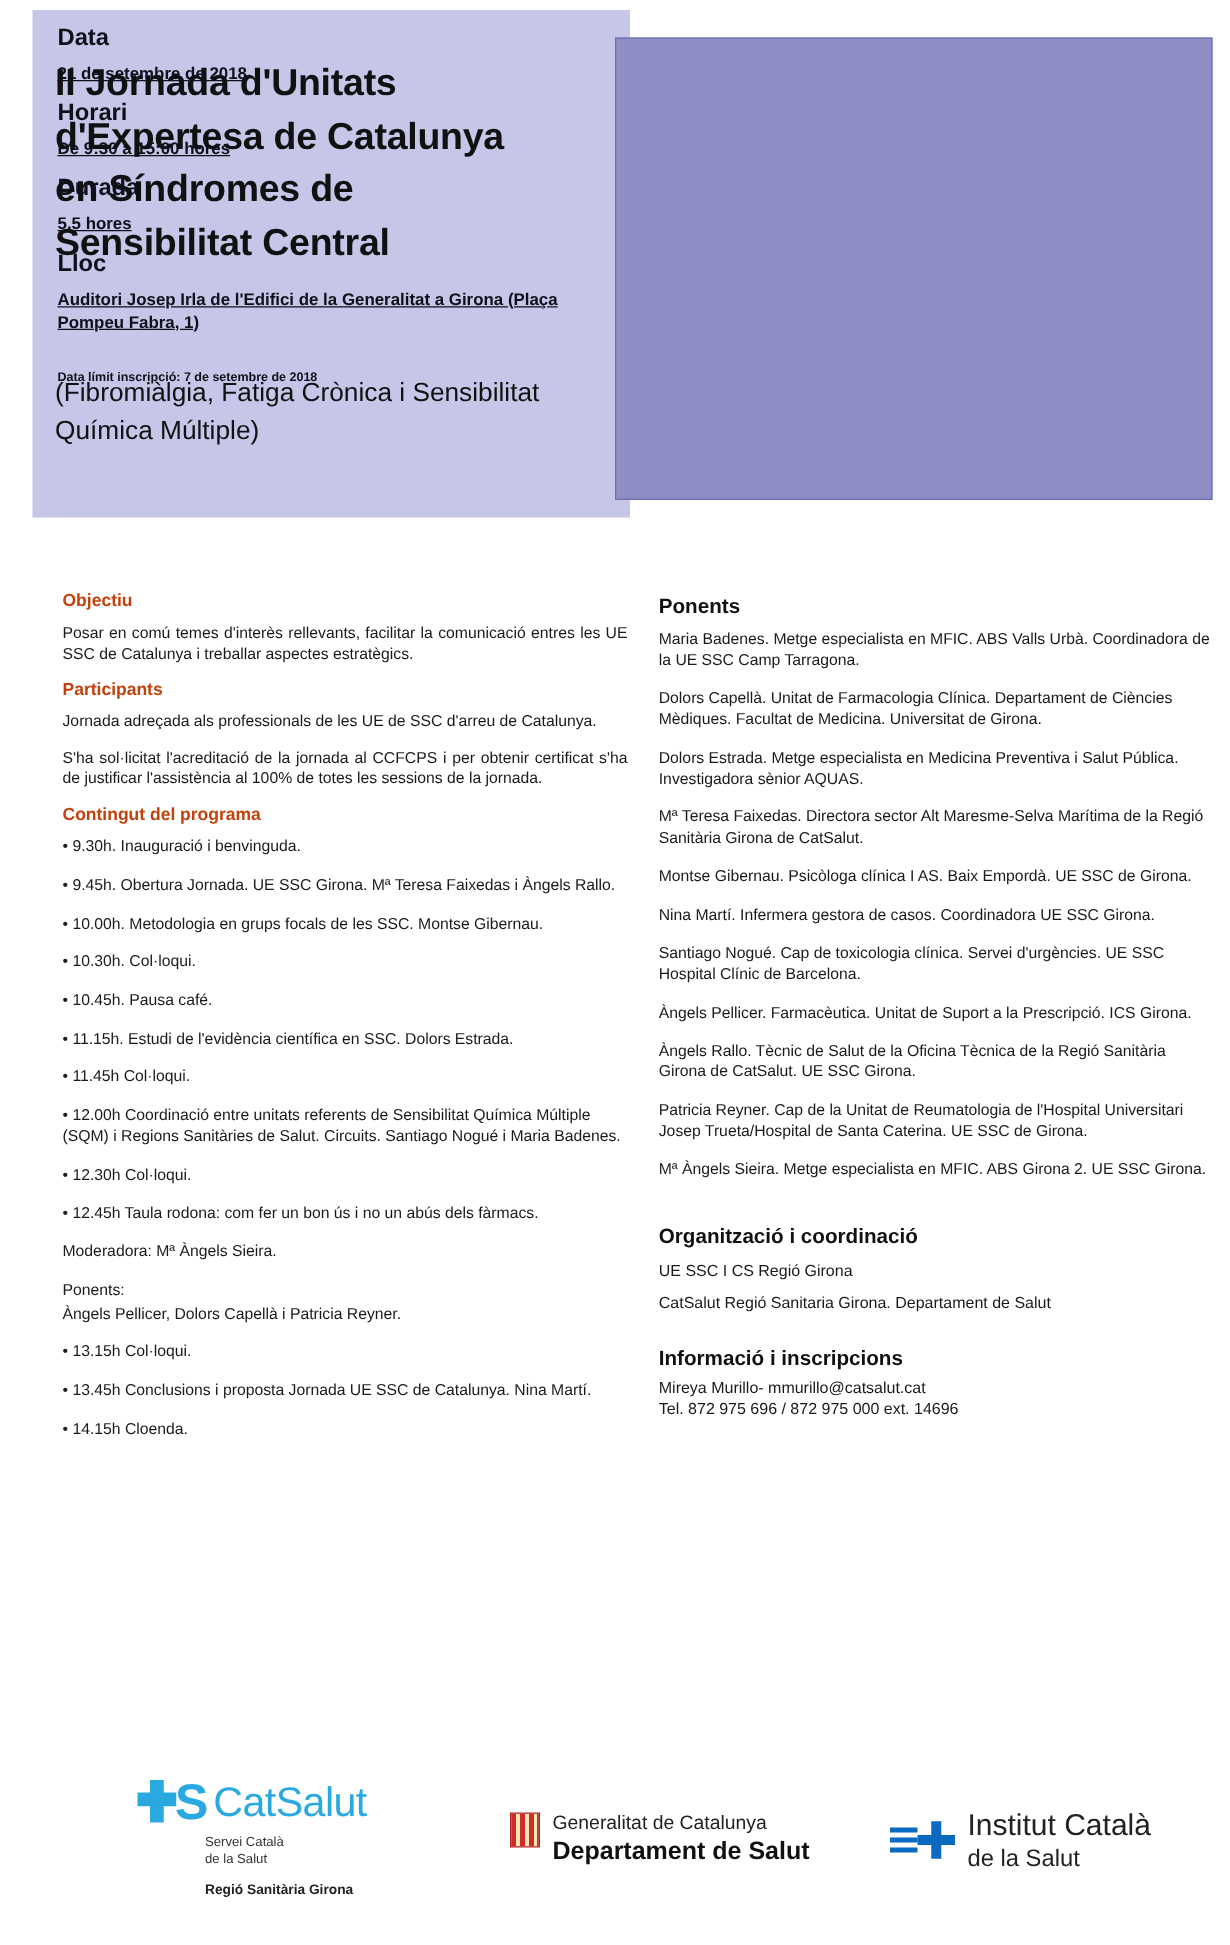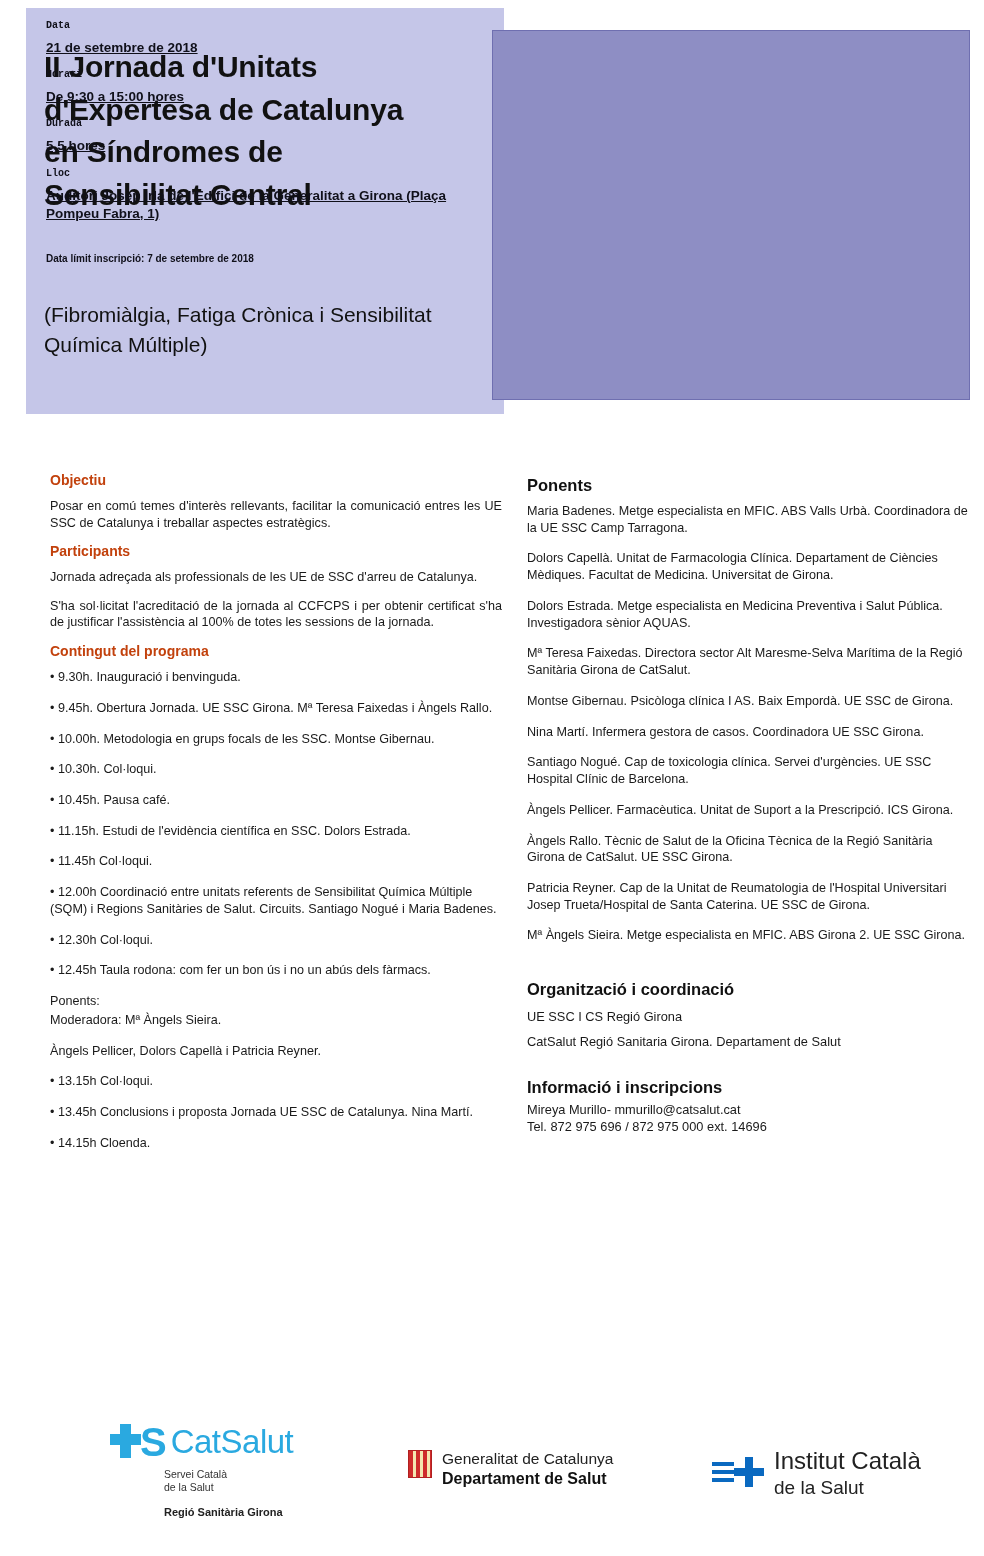--- a/index.html
+++ b/index.html
@@ -58,21 +58,21 @@
   }
   .info-list {
     position: absolute;
     left: 46px;
     top: 20px;
     width: 420px;
     font-size: 13.5px;
     color: #10101a;
   }
   .info-item { margin-bottom: 12px; }
-  .info-label { font-weight: bold; margin-bottom: 8px; font-size: 10px; font-family: Liberation Mono, monospace; }
+  .info-label { font-weight: bold; margin-bottom: 8px; font-size: 19px; }
   .info-value { font-weight: bold; font-size: 13.5px; line-height: 1.35; text-decoration: underline; }
   .info-deadline {
     margin-top: 30px;
     font-weight: bold;
     font-size: 10px;
   }
 
   
   .col-left {
     position: absolute;
@@ -214,21 +214,21 @@
   .gc-flag {
     width: 22px; height: 26px;
     margin-right: 10px;
     background:
       repeating-linear-gradient(to right,
         #cf2b2b 0px, #cf2b2b 4px,
         #f4e6b0 4px, #f4e6b0 7px);
     border: 1px solid #b02020;
   }
   .gc-t1 { font-size: 15.5px; color: #222222; line-height: 1.2; }
-  .gc-t2 { font-size: 16px; color: #111111; font-weight: bold; line-height: 1.25; }
+  .gc-t2 { font-size: 20px; color: #111111; font-weight: bold; line-height: 1.25; }
 
   .logo-ics {
     position: absolute;
     left: 712px;
     top: 32px;
     width: 260px;
   }
   .ics-row { display: flex; align-items: center; }
   .ics-mark {
     position: relative;
@@ -285,22 +285,22 @@
   <p class="bullet">• 9.45h. Obertura Jornada. UE SSC Girona. Mª Teresa Faixedas i Àngels Rallo.</p>
   <p class="bullet">• 10.00h. Metodologia en grups focals de les SSC. Montse Gibernau.</p>
   <p class="bullet">• 10.30h. Col·loqui.</p>
   <p class="bullet">• 10.45h. Pausa café.</p>
   <p class="bullet">• 11.15h. Estudi de l'evidència científica en SSC. Dolors Estrada.</p>
   <p class="bullet">• 11.45h Col·loqui.</p>
   <p class="bullet">• 12.00h Coordinació entre unitats referents de Sensibilitat Química Múltiple (SQM) i Regions Sanitàries de Salut. Circuits. Santiago Nogué i Maria Badenes.</p>
   <p class="bullet">• 12.30h Col·loqui.</p>
   <p class="bullet">• 12.45h Taula rodona: com fer un bon ús i no un abús dels fàrmacs.</p>
 
+  <p class="plain" style="margin-bottom:14px;">Moderadora: Mª Àngels Sieira.</p>
   <p class="plain tight">Ponents:</p>
-  <p class="plain" style="margin-bottom:14px;">Moderadora: Mª Àngels Sieira.</p>
   <p class="plain" style="margin-bottom:14px;">Àngels Pellicer, Dolors Capellà i Patricia Reyner.</p>
 
   <p class="bullet">• 13.15h Col·loqui.</p>
   <p class="bullet">• 13.45h Conclusions i proposta Jornada UE SSC de Catalunya. Nina Martí.</p>
   <p class="bullet">• 14.15h Cloenda.</p>
 </div>
 
 <div class="col-right">
   <h2 class="sec-r">Ponents</h2>
   <p class="ponent">Maria Badenes. Metge especialista en MFIC. ABS Valls Urbà. Coordinadora de la UE SSC Camp Tarragona.</p>

